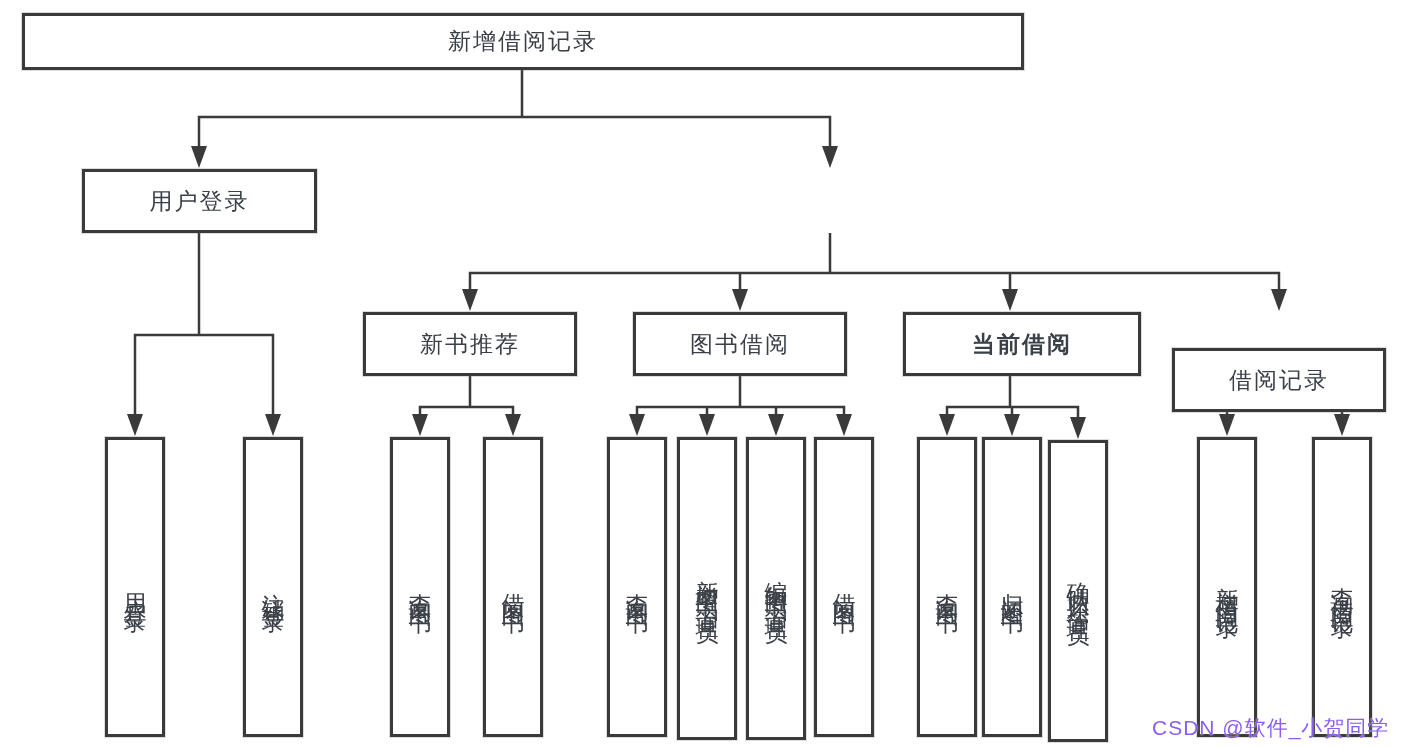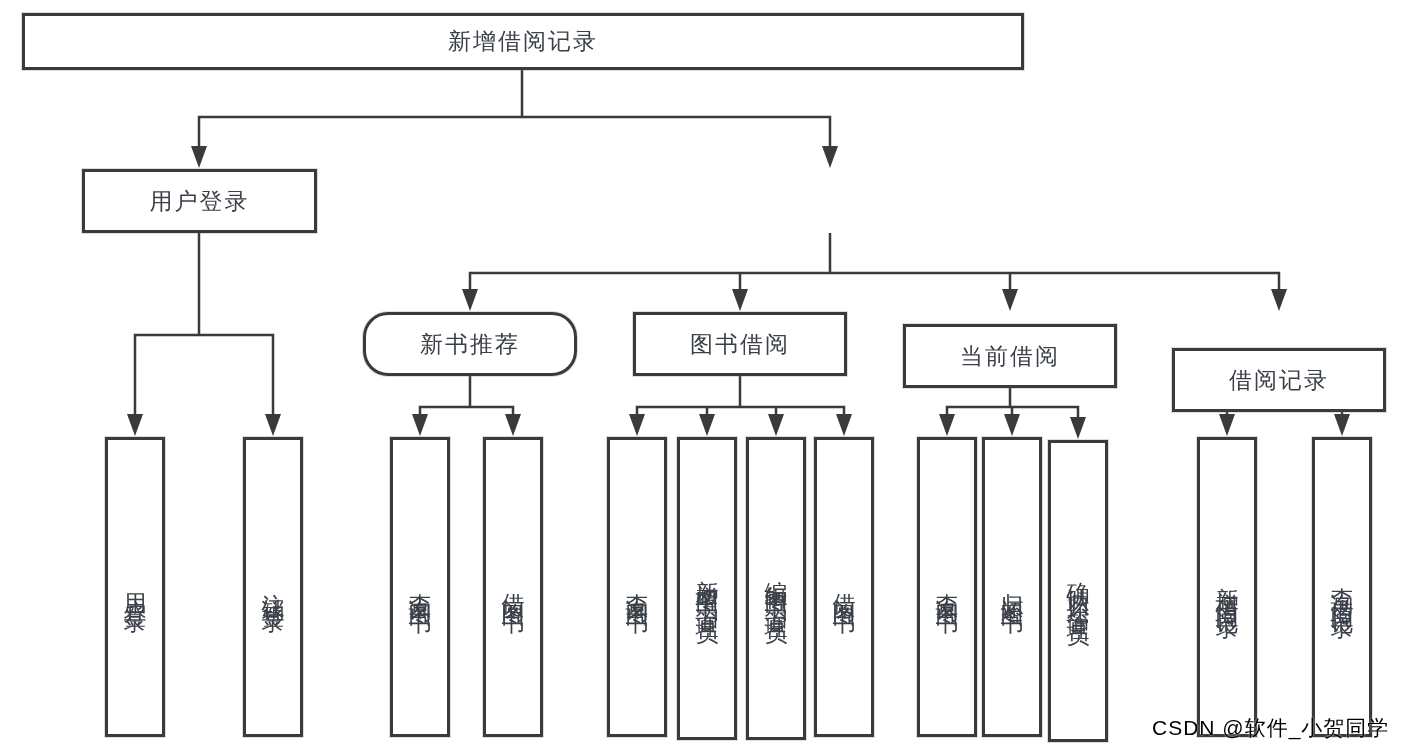--- a/index.html
+++ b/index.html
@@ -42,21 +42,21 @@
     font-size: 23px;
     letter-spacing: 6px;
     line-height: 1;
     white-space: nowrap;
   }
   .watermark {
     position: absolute;
     left: 1152px;
     top: 714px;
     font-size: 21px;
-    color: #000000;
+    color: #8b5cf6;
     letter-spacing: 1px;
     text-shadow: 0 0 2px #ffffff;
     z-index: 5;
     white-space: nowrap;
   }
 </style>
 </head>
 <body>
 
 <div class="canvas">
@@ -95,27 +95,27 @@
   </svg>
 
   <div class="node" style="left:22px; top:13px; width:1002px; height:57px;">
     <span>新增借阅记录</span>
   </div>
 
   <div class="node" style="left:82px; top:169px; width:235px; height:64px;">
     <span>用户登录</span>
   </div>
 
-  <div class="node" style="left:363px; top:312px; width:214px; height:64px;border-radius:25px;">
+  <div class="node" style="left:363px; top:312px; width:214px; height:64px;">
     <span>新书推荐</span>
   </div>
   <div class="node" style="left:633px; top:312px; width:214px; height:64px;">
     <span>图书借阅</span>
   </div>
-  <div class="node" style="left:903px; top:324px; width:214px; height:64px;">
+  <div class="node" style="left:903px; top:312px; width:238px; height:64px;font-weight:bold;">
     <span>当前借阅</span>
   </div>
   <div class="node" style="left:1172px; top:312px; width:214px; height:64px;margin-top:36px;">
     <span>借阅记录</span>
   </div>
 
   <div class="vnode" style="left:105px; top:437px; width:60px; height:300px;">
     <span class="vtext">用户登录</span>
   </div>
   <div class="vnode" style="left:243px; top:437px; width:60px; height:300px;">

